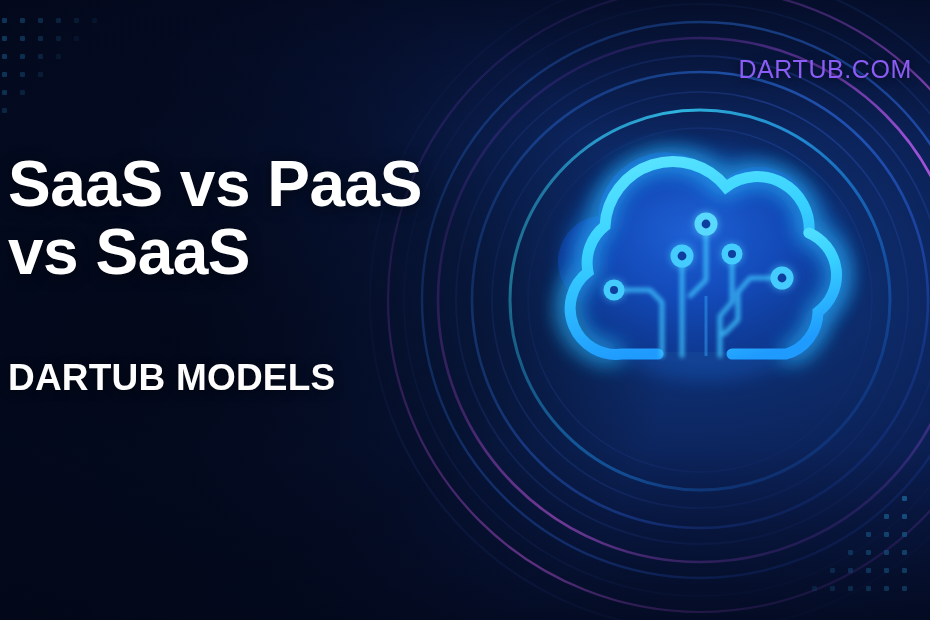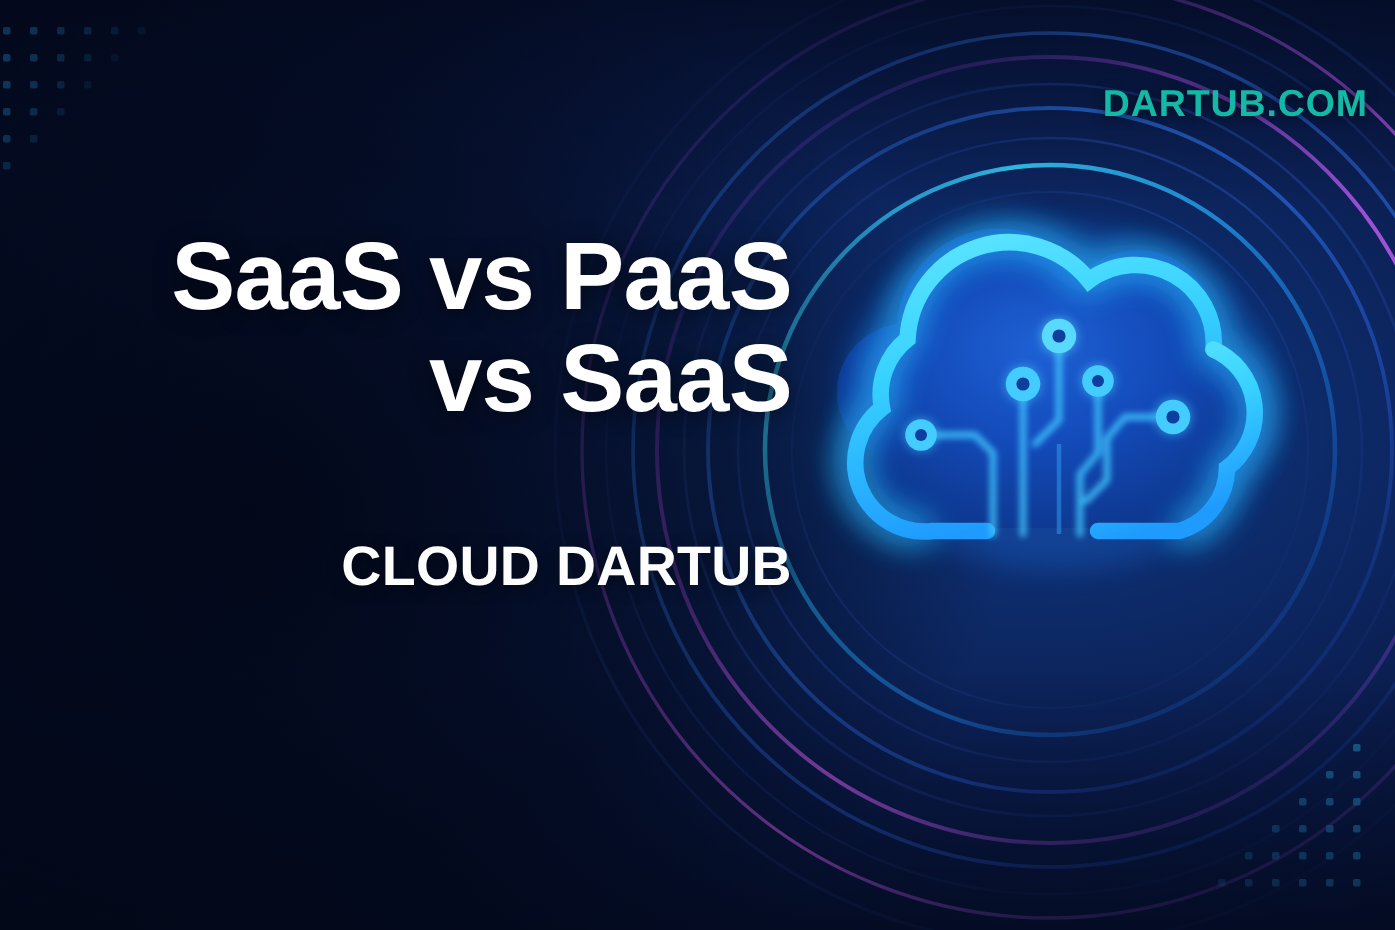--- a/index.html
+++ b/index.html
@@ -38,21 +38,21 @@
   }
 
   
   .cloud-wrap{
     position:absolute;left:510px;top:120px;width:400px;height:330px;
   }
 
   
   .text-col{
     position:absolute;left:8px;top:150px;width:520px;
-    text-align:right;
+    text-align:left;
   }
   .headline{
     color:#fff;
     font-size:64px;
     font-weight:bold;
     line-height:1.07;
     letter-spacing:-0.5px;
     margin:0;
     text-shadow:0 2px 14px rgba(0,0,0,.55);
   }
@@ -62,23 +62,23 @@
     font-weight:bold;
     line-height:1.25;
     letter-spacing:0.2px;
     margin:22px 0 0 0;
     text-shadow:0 2px 10px rgba(0,0,0,.5);
   }
 
   
   .logo{
     position:absolute;right:18px;top:55px;
-    color:#14b8a6;
+    color:#8b5cf6;
     font-size:25px;
-    font-weight:bold;
+    font-weight:normal;
     letter-spacing:0.6px;
     text-shadow:0 1px 8px rgba(0,0,0,.6);
   }
 </style>
 </head>
 <body>
 
 <div id="stage">
 
   <div class="bg-base"></div>
@@ -304,19 +304,19 @@
     </svg>
   </div>
 
   <div class="text-col">
     <h1 class="headline">
       <span>SaaS vs PaaS</span><br>
       <span>vs SaaS</span>
     </h1>
     <h2 class="subhead">
       <br>
-      <span>CLOUD DARTUB</span>
+      <span>DARTUB MODELS</span>
     </h2>
   </div>
 
   <div class="logo">DARTUB.COM</div>
 
 </div>
 
 </body></html>

